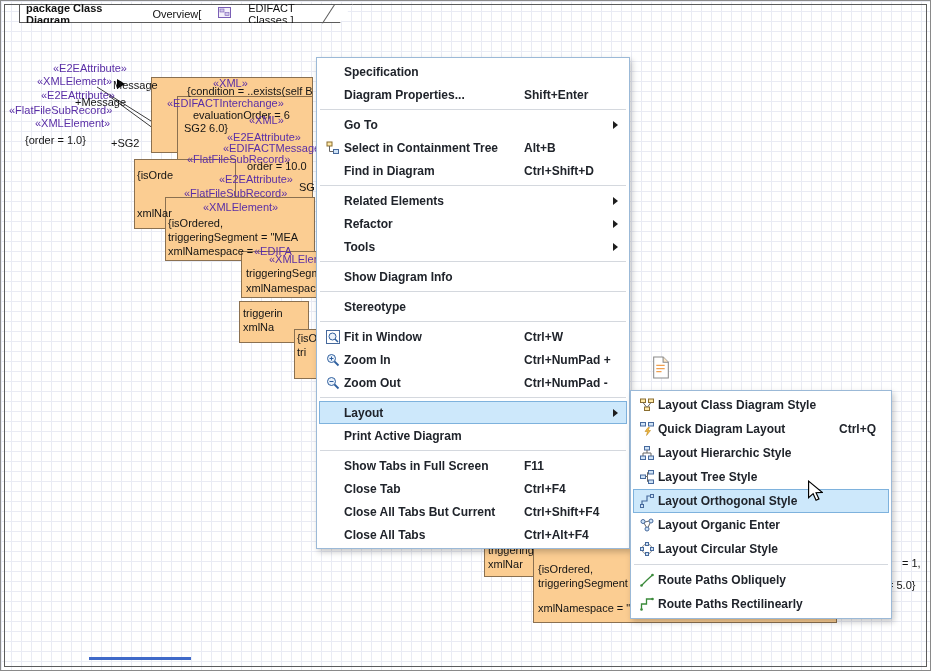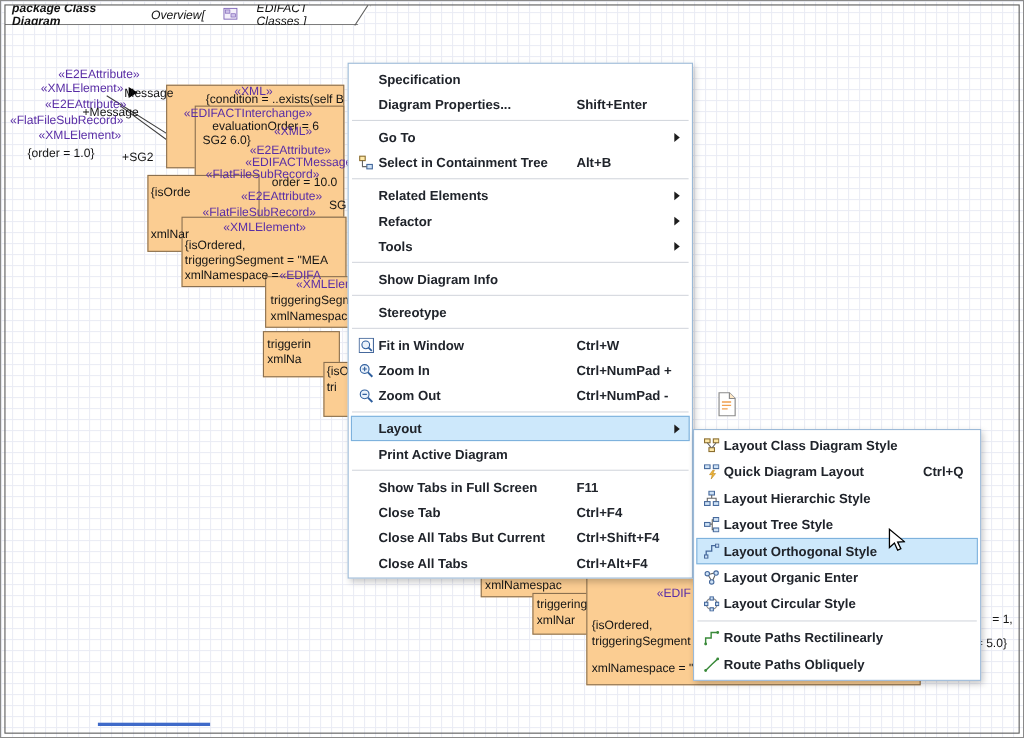--- a/index.html
+++ b/index.html
@@ -3,24 +3,24 @@
 <meta charset="utf-8">
 <style>
   html,body{margin:0;padding:0;}
   body{width:931px;height:671px;font-family:"Liberation Sans",sans-serif;}
   .screen{position:relative;width:931px;height:671px;box-sizing:border-box;border:1px solid #8a8a8a;
     background-color:#ffffff;overflow:hidden;
     background-image:linear-gradient(to right,#e9ebf4 1px,transparent 1px),
                      linear-gradient(to bottom,#e9ebf4 1px,transparent 1px);
     background-size:10px 10px;}
   .frame{position:absolute;left:3px;top:3px;right:3px;bottom:3px;border:1px solid #5c5c5c;pointer-events:none;z-index:4;}
-  .tab{position:absolute;left:3px;top:3px;width:334px;height:19px;background:#fff;border:1px solid #5c5c5c;
+  .tab{position:absolute;left:18px;top:3px;width:334px;height:19px;background:#fff;border:1px solid #5c5c5c;
     clip-path:polygon(0 0,100% 0,calc(100% - 13px) 100%,0 100%);
     display:flex;align-items:center;gap:17px;padding:0 20px 0 6px;box-sizing:border-box;
-    font-size:11px;color:#111;z-index:6;font-style:italic;}
+    font-size:11px;color:#111;z-index:6;}
   .tab .bold{font-weight:bold;}
   .tab-slant{position:absolute;left:327px;top:2px;width:1px;height:22px;background:#5c5c5c;transform:rotate(33deg);z-index:6;}
   
   .obox{position:absolute;background:#fbcd92;border:1px solid #8a7050;z-index:2;}
   .dt{position:absolute;font-size:11px;line-height:12px;white-space:nowrap;z-index:3;}
   .dt.p{color:#5a2ea6;}
   .dt.b{color:#141414;}
   .tri{position:absolute;width:0;height:0;border-left:8px solid #000;border-top:5px solid transparent;border-bottom:5px solid transparent;z-index:3;}
   .lines-svg{position:absolute;left:0;top:0;z-index:1;pointer-events:none;}
   .blue-seg{position:absolute;left:88px;top:656px;width:102px;height:3px;background:#3f6ac9;z-index:3;}
@@ -155,20 +155,25 @@
       <span class="mi-ico">
           <svg width="14" height="14" viewBox="0 0 14 14">
             <rect x="1" y="1" width="5" height="4" fill="#ffe9a8" stroke="#8a6d2f"></rect>
             <rect x="7.5" y="8.5" width="5" height="4" fill="#cfe3f7" stroke="#46699c"></rect>
             <path d="M3.5 5v5.5h4" fill="none" stroke="#666"></path>
           </svg>
         </span>
       <span class="mi-lab">Select in Containment Tree</span>
       <span class="mi-sc">Alt+B</span>
     </div>
+    <div class="mi">
+      <span class="mi-ico"></span>
+      <span class="mi-lab">Find in Diagram</span>
+      <span class="mi-sc">Ctrl+Shift+D</span>
+    </div>
     <div class="sep"></div>
     <div class="mi">
       <span class="mi-ico"></span>
       <span class="mi-lab">Related Elements</span>
       <span class="mi-arr"></span>
     </div>
     <div class="mi">
       <span class="mi-ico"></span>
       <span class="mi-lab">Refactor</span>
       <span class="mi-arr"></span>
@@ -330,36 +335,36 @@
             <rect x="10.5" y="5.5" width="3" height="3" fill="#cfe3f7" stroke="#46699c"></rect>
             <rect x="5.5" y="10.5" width="3" height="3" fill="#cfe3f7" stroke="#46699c"></rect>
           </svg>
         </span>
       <span class="mi-lab">Layout Circular Style</span>
     </div>
     <div class="sep"></div>
     <div class="mi">
       <span class="mi-ico">
           <svg width="14" height="14" viewBox="0 0 14 14">
+            <path d="M1.5 12.5L7 7l5.5-5" fill="none" stroke="#3a8a3a" stroke-width="1.3"></path>
+            <circle cx="1.5" cy="12.5" r="1.3" fill="#3a8a3a"></circle>
+            <circle cx="12.5" cy="2" r="1.3" fill="#3a8a3a"></circle>
+          </svg>
+        </span>
+      <span class="mi-lab">Route Paths Obliquely</span>
+    </div>
+    <div class="mi">
+      <span class="mi-ico">
+          <svg width="14" height="14" viewBox="0 0 14 14">
             <path d="M1.5 12.5V7h5V2h6" fill="none" stroke="#3a8a3a" stroke-width="1.3"></path>
             <circle cx="1.5" cy="12.5" r="1.3" fill="#3a8a3a"></circle>
             <circle cx="12.5" cy="2" r="1.3" fill="#3a8a3a"></circle>
           </svg>
         </span>
       <span class="mi-lab">Route Paths Rectilinearly</span>
-    </div>
-    <div class="mi">
-      <span class="mi-ico">
-          <svg width="14" height="14" viewBox="0 0 14 14">
-            <path d="M1.5 12.5L7 7l5.5-5" fill="none" stroke="#3a8a3a" stroke-width="1.3"></path>
-            <circle cx="1.5" cy="12.5" r="1.3" fill="#3a8a3a"></circle>
-            <circle cx="12.5" cy="2" r="1.3" fill="#3a8a3a"></circle>
-          </svg>
-        </span>
-      <span class="mi-lab">Route Paths Obliquely</span>
     </div>
   </div>
 
   <span class="cursor">
     <svg width="16" height="21" viewBox="0 0 13 18">
         <path d="M1 1l0 14.2 3.9-3.5 2.5 5.6 2.5-1.1-2.5-5.3 5.2-0.3z" fill="#ffffff" stroke="#000000" stroke-width="1"></path>
       </svg>
   </span>
 
 </div>

